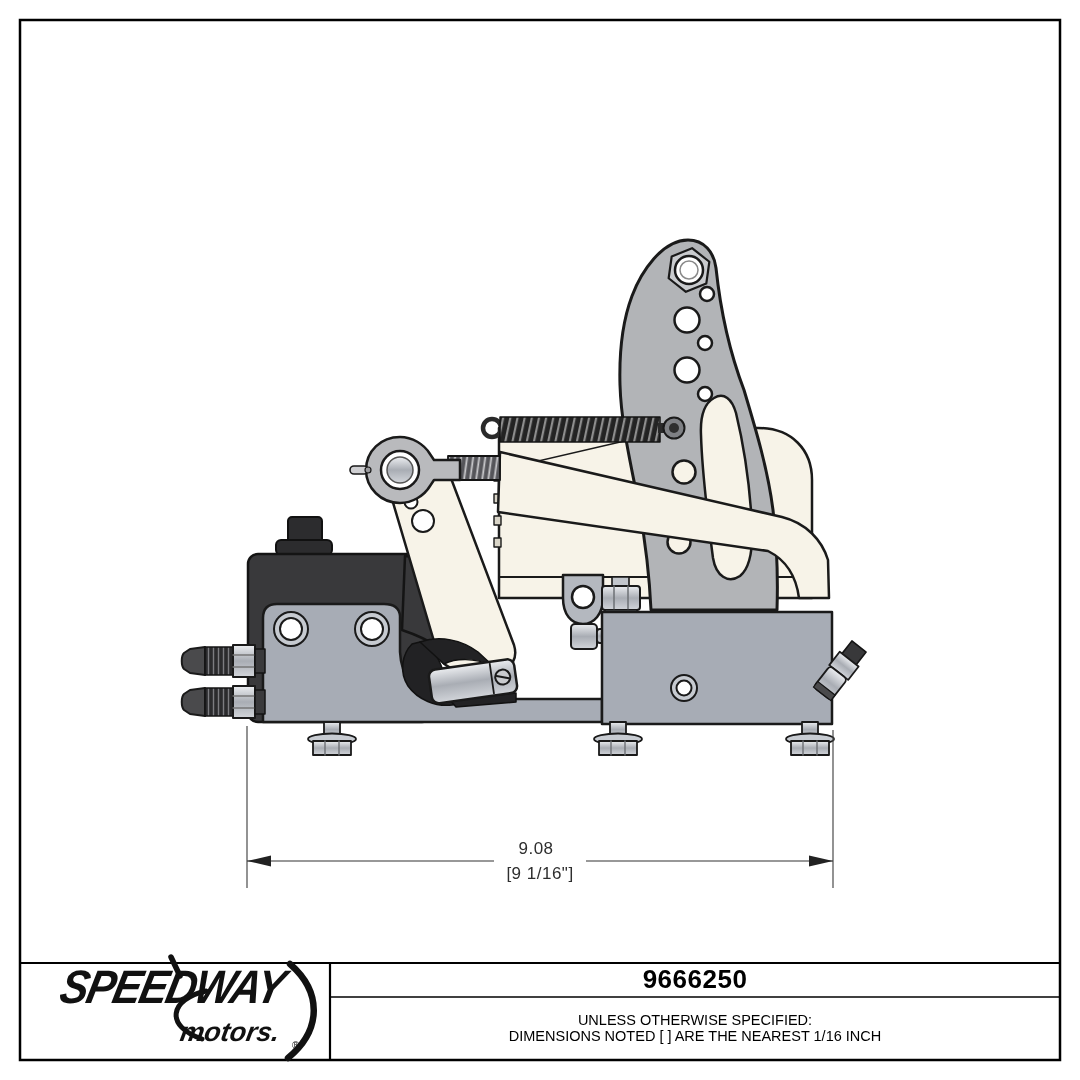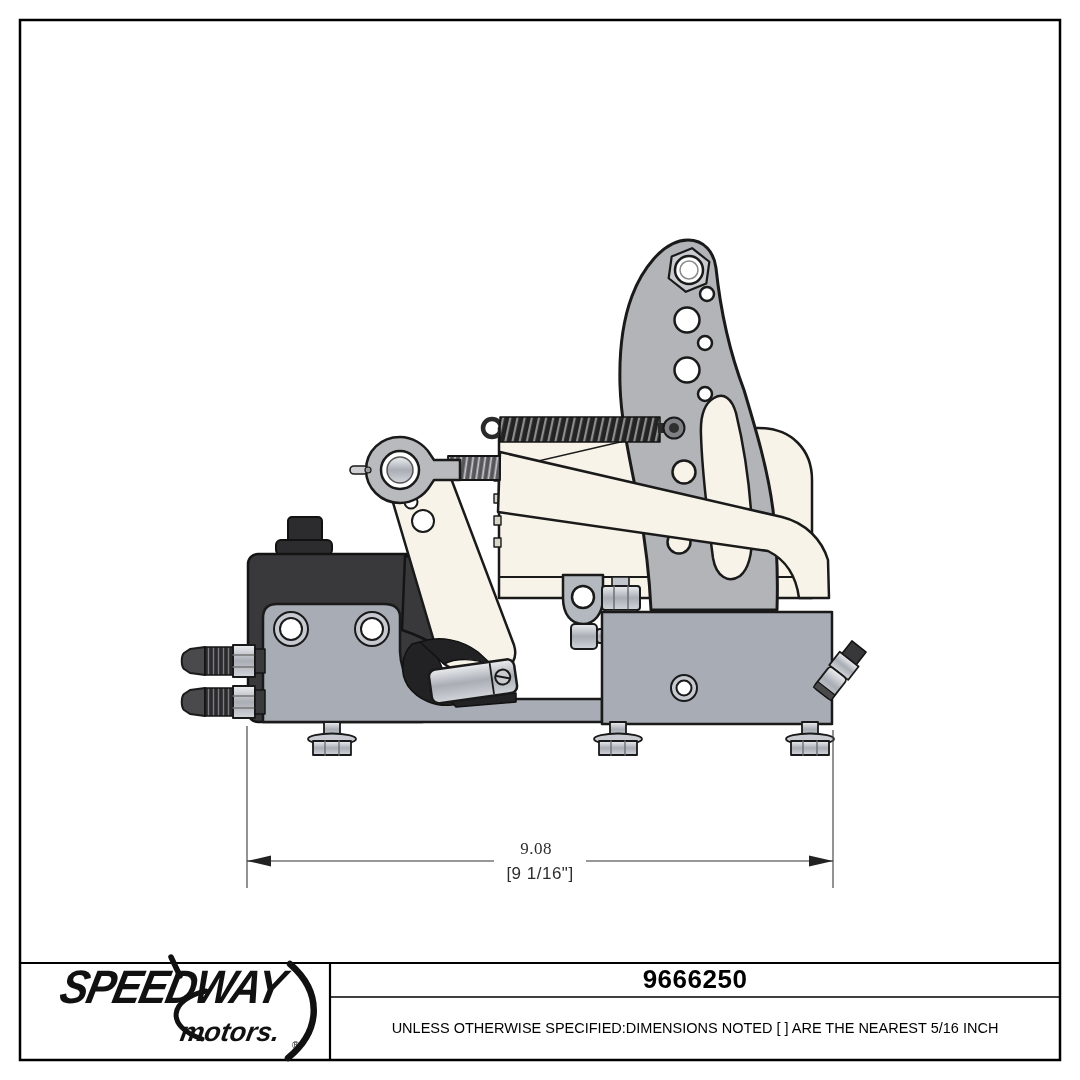--- a/index.html
+++ b/index.html
@@ -9,21 +9,21 @@
   }
   .page svg{position:absolute;left:0;top:0;}
   .txt{position:absolute;color:#1a1a1a;}
   .dim-txt{font-size:17px;color:#2e2e2e;text-align:center;letter-spacing:0.5px;}
   .part-number{
     left:330px;top:962px;width:730px;height:35px;display:flex;
     align-items:center;justify-content:center;font-size:26px;font-weight:bold;
     letter-spacing:0.5px;color:#000;
   }
   .notes{
-    left:330px;top:997px;width:730px;height:62px;display:flex;flex-direction:row;
+    left:330px;top:997px;width:730px;height:62px;display:flex;flex-direction:column;
     align-items:center;justify-content:center;font-size:14.5px;line-height:16.5px;
     color:#000;text-align:center;white-space:nowrap;
   }
   .logo-speedway{
     left:40px;top:963px;width:265px;height:46px;display:flex;align-items:center;justify-content:center;
     font-size:47px;font-weight:bold;font-style:italic;letter-spacing:-2px;color:#111;
     transform:skewX(-12deg) scaleX(0.9);white-space:nowrap;
   }
   .logo-motors{
     left:150px;top:1016px;width:160px;height:32px;display:flex;align-items:center;justify-content:center;
@@ -293,27 +293,27 @@
     <line x1="330" y1="997" x2="1060" y2="997" stroke-width="1.6"></line>
   </g>
 
   <g fill="none" stroke="#111" stroke-linecap="round">
     <path d="M 290,964 C 322,992 322,1030 288,1058" stroke-width="6.5"></path>
     <path d="M 171,957 L 180,976" stroke-width="5.5"></path>
     <path d="M 206,991 C 170,999 164,1026 202,1039" stroke-width="5"></path>
   </g>
 </svg>
 
-  <div class="txt dim-txt" style="left:476px;top:839px;width:120px;font-family:Liberation Serif, serif;">9.08</div>
+  <div class="txt dim-txt" style="left:476px;top:839px;width:120px;">9.08</div>
   <div class="txt dim-txt" style="left:460px;top:864px;width:160px;">[9 1/16"]</div>
 
   <div class="txt part-number">9666250</div>
 
   <div class="txt notes">
     <span>UNLESS OTHERWISE SPECIFIED:</span>
-    <span>DIMENSIONS NOTED [ ] ARE THE NEAREST 5/16 INCH</span>
+    <span>DIMENSIONS NOTED [ ] ARE THE NEAREST 1/16 INCH</span>
   </div>
 
   <div class="txt logo-speedway">SPEEDWAY</div>
   <div class="txt logo-motors">motors.</div>
   <div class="txt logo-reg">®</div>
 
 </div>
 
 </body></html>

